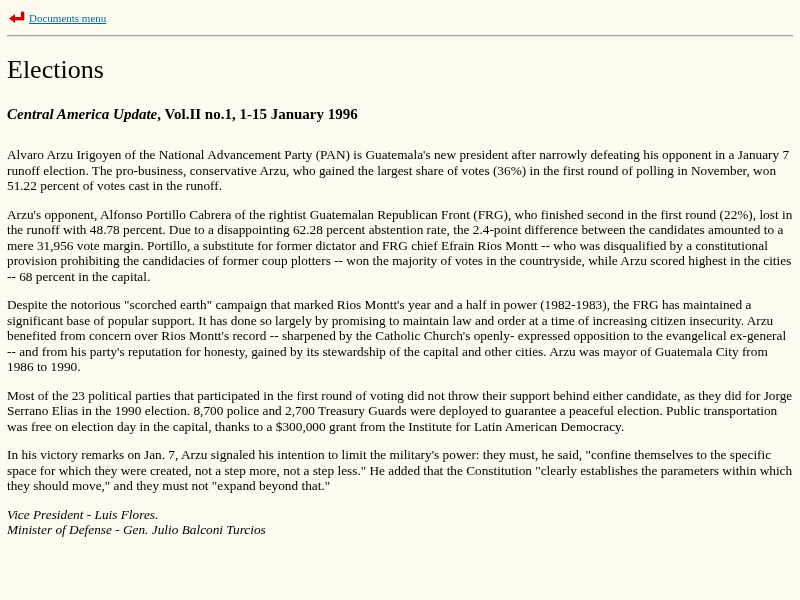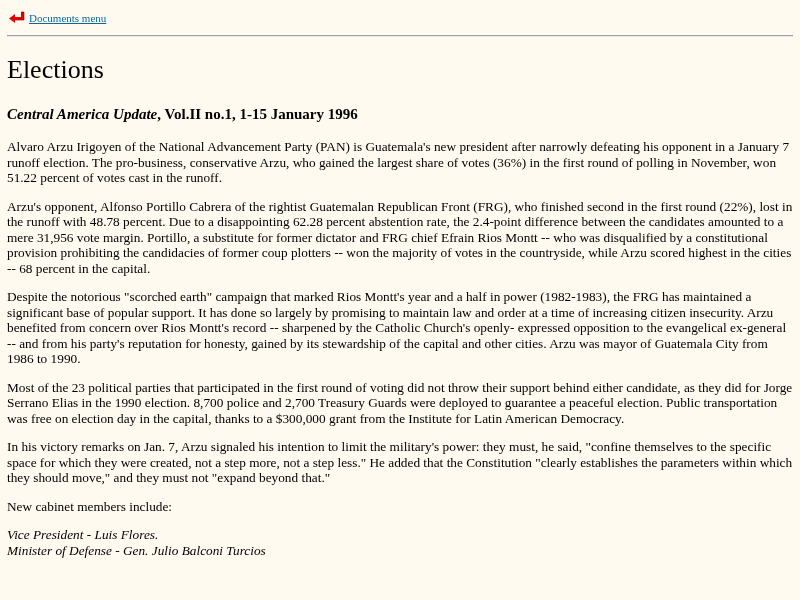--- a/index.html
+++ b/index.html
@@ -53,21 +53,21 @@
     h2 {
       font-size: 15px;
       font-weight: bold;
       margin: 18px 0 0 0;
       line-height: 22px;
     }
     p {
       margin: 13px 0 0 0;
       width: 786px;
     }
-    p.first { margin-top: 14px; }
+    p.first { margin-top: 22px; }
     .cabinet-line { display: block; font-style: italic; }
   </style>
 </head>
 <body>
 
 <div class="page">
 
   <div class="nav">
     <span class="nav-icon">
       <svg width="18" height="16" viewBox="0 0 18 16">
@@ -82,21 +82,20 @@
 
   <h1>Elections</h1>
 
   <h2><i>Central America Update</i><span>, Vol.II no.1, 1-15 January 1996</span></h2>
 
   <p class="first">Alvaro Arzu Irigoyen of the National Advancement Party (PAN) is Guatemala's new president after narrowly defeating his opponent in a January 7 runoff election. The pro-business, conservative Arzu, who gained the largest share of votes (36%) in the first round of polling in November, won 51.22 percent of votes cast in the runoff.</p>
   <p>Arzu's opponent, Alfonso Portillo Cabrera of the rightist Guatemalan Republican Front (FRG), who finished second in the first round (22%), lost in the runoff with 48.78 percent. Due to a disappointing 62.28 percent abstention rate, the 2.4-point difference between the candidates amounted to a mere 31,956 vote margin. Portillo, a substitute for former dictator and FRG chief Efrain Rios Montt -- who was disqualified by a constitutional provision prohibiting the candidacies of former coup plotters -- won the majority of votes in the countryside, while Arzu scored highest in the cities -- 68 percent in the capital.</p>
   <p>Despite the notorious "scorched earth" campaign that marked Rios Montt's year and a half in power (1982-1983), the FRG has maintained a significant base of popular support. It has done so largely by promising to maintain law and order at a time of increasing citizen insecurity. Arzu benefited from concern over Rios Montt's record -- sharpened by the Catholic Church's openly- expressed opposition to the evangelical ex-general -- and from his party's reputation for honesty, gained by its stewardship of the capital and other cities. Arzu was mayor of Guatemala City from 1986 to 1990.</p>
   <p>Most of the 23 political parties that participated in the first round of voting did not throw their support behind either candidate, as they did for Jorge Serrano Elias in the 1990 election. 8,700 police and 2,700 Treasury Guards were deployed to guarantee a peaceful election. Public transportation was free on election day in the capital, thanks to a $300,000 grant from the Institute for Latin American Democracy.</p>
   <p>In his victory remarks on Jan. 7, Arzu signaled his intention to limit the military's power: they must, he said, "confine themselves to the specific space for which they were created, not a step more, not a step less." He added that the Constitution "clearly establishes the parameters within which they should move," and they must not "expand beyond that."</p>
-  <p>New cabinet members include:</p>
 
   <p>
     <span class="cabinet-line">Vice President - Luis Flores.</span>
     <span class="cabinet-line">Minister of Defense - Gen. Julio Balconi Turcios</span>
 
   </p>
 
 </div>
 
 </body></html>

